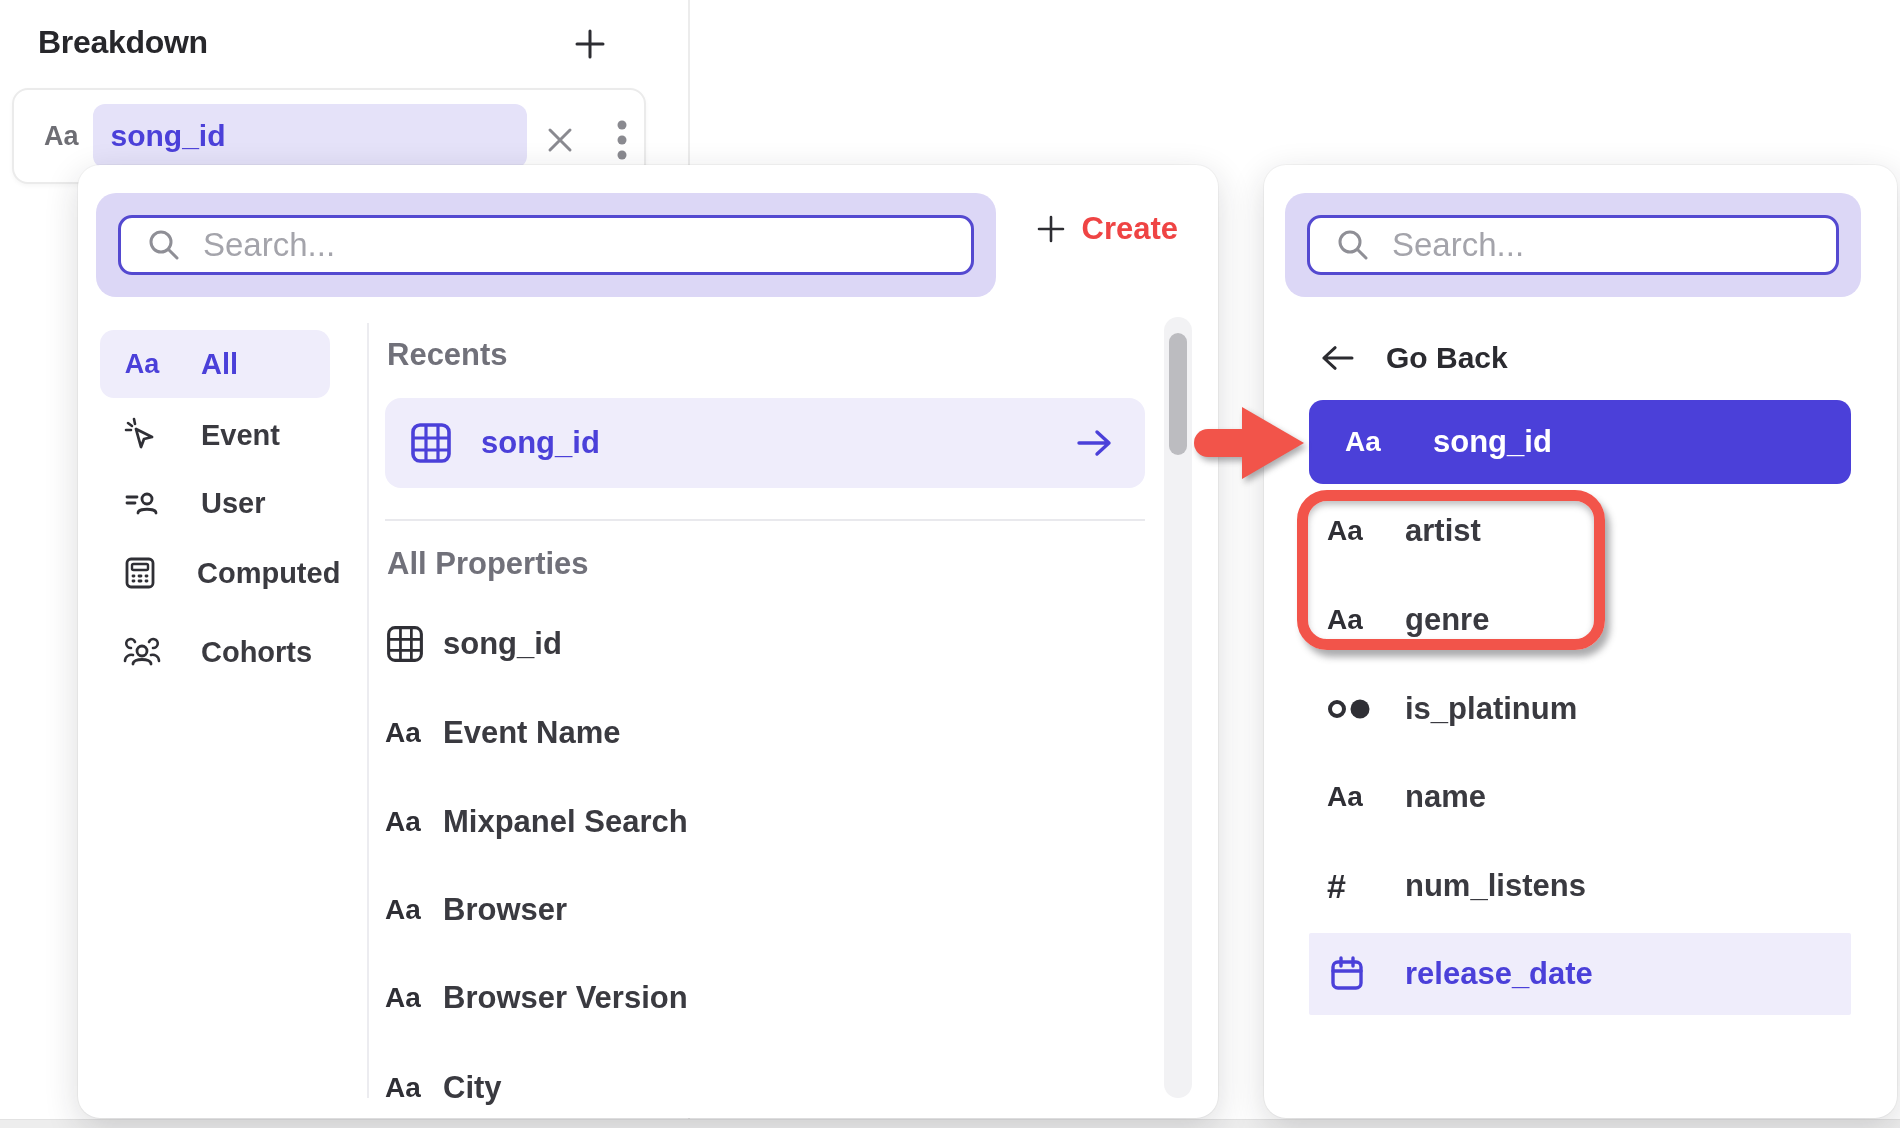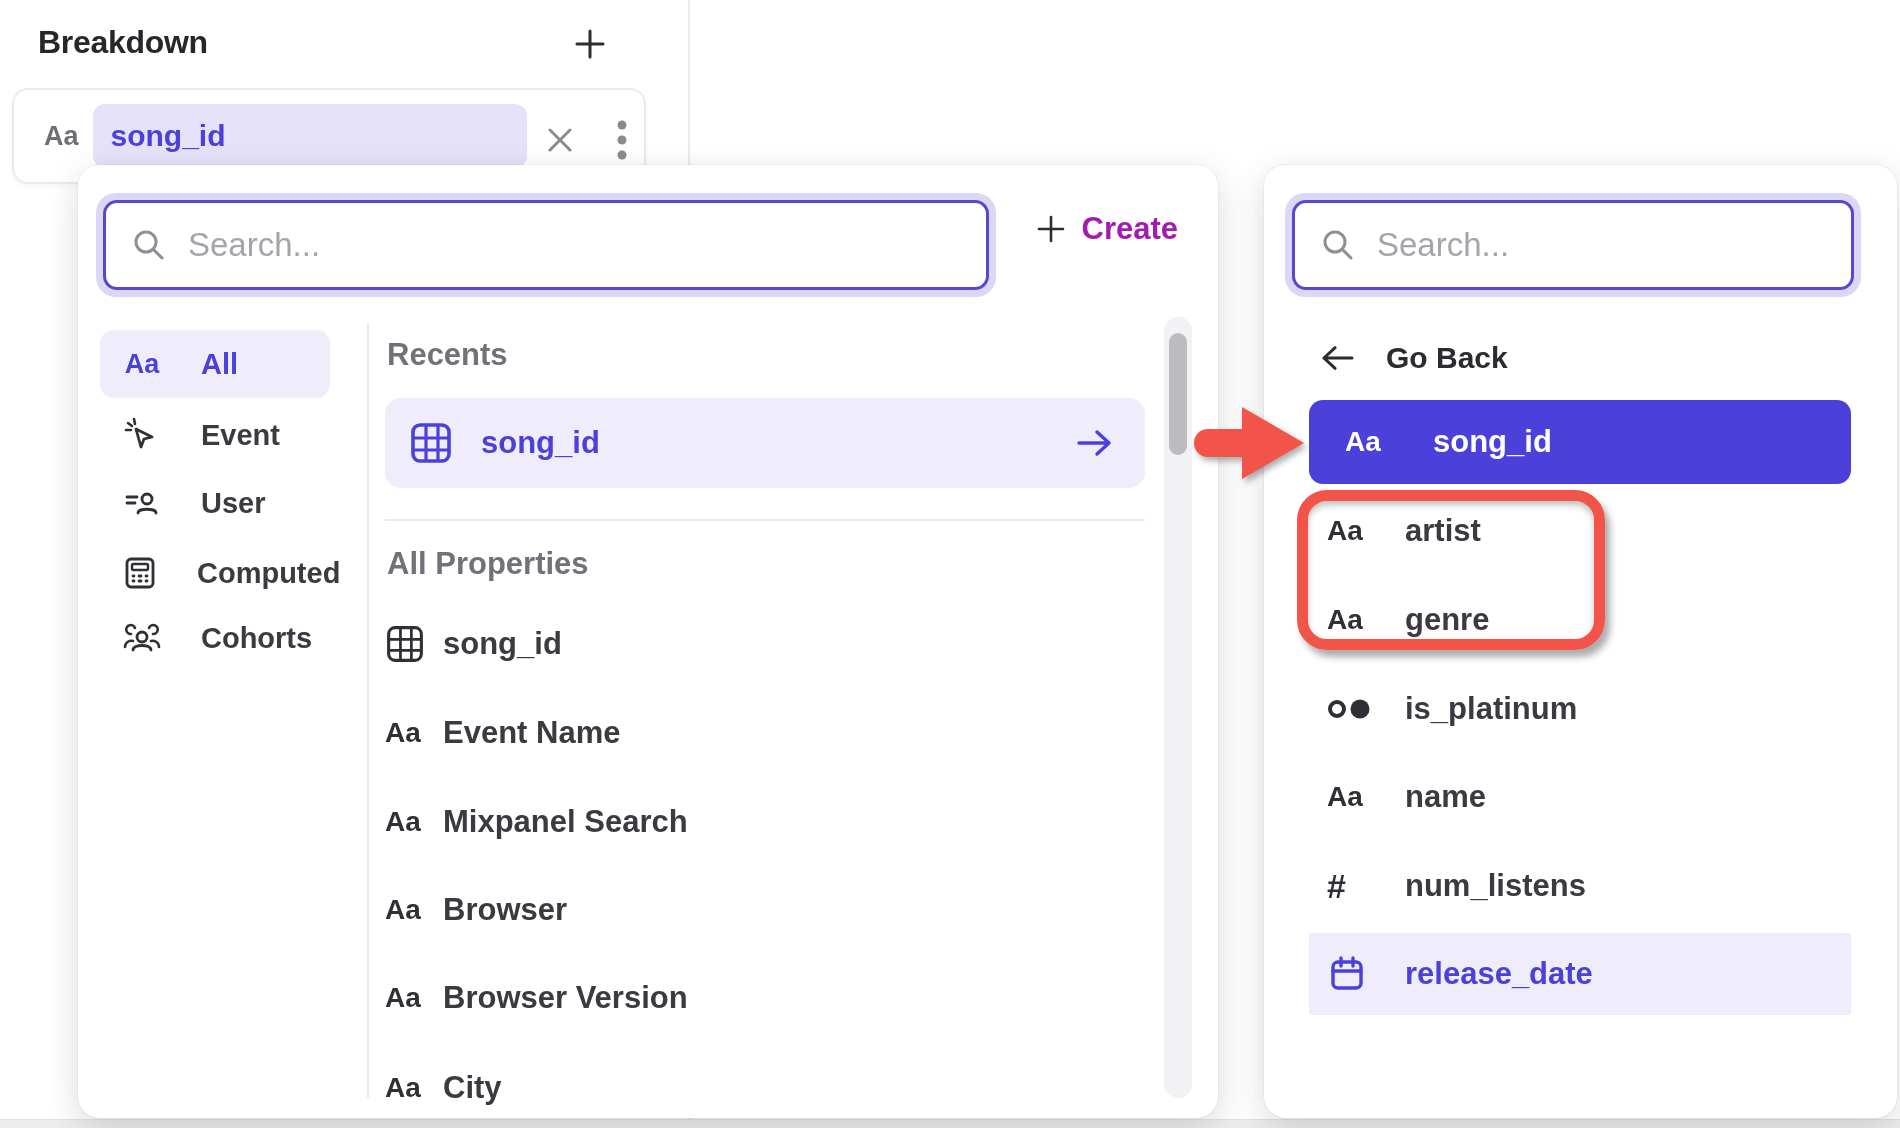--- a/index.html
+++ b/index.html
@@ -20,27 +20,27 @@
   .chip-pill { margin-left:14px; width:434px; height:64px; background:#e5e2f9; border-radius:12px; display:flex; align-items:center; padding-left:18px; }
   .chip-pill span { font-size:30px; font-weight:700; color:#4b40d9; }
   .chip-x { position:absolute; left:524px; top:28px; width:44px; height:44px; display:flex; align-items:center; justify-content:center; cursor:pointer; }
   .chip-kebab { position:absolute; left:586px; top:28px; width:44px; height:44px; display:flex; align-items:center; justify-content:center; cursor:pointer; }
 
   
   .popover { position:absolute; top:165px; background:#fff; border-radius:22px; box-shadow:0 10px 34px rgba(30,30,40,.16), 0 0 0 1px rgba(0,0,0,.035); }
   .popover.left  { left:78px;  width:1140px; height:953px; }
   .popover.right { left:1264px; width:633px;  height:953px; }
 
-  .search-ring { position:absolute; background:#dcd7f6; border-radius:20px; padding:7px; }
+  .search-ring { position:absolute; background:#dcd7f6; border-radius:20px; padding:22px; }
   .search-box { width:100%; height:100%; background:#fff; border:3px solid #5449d0; border-radius:14px; display:flex; align-items:center; padding-left:26px; gap:22px; }
   .search-box input { border:none; outline:none; flex:1; font-size:33px; color:#3c3c42; font-family:"Liberation Sans", sans-serif; background:transparent; }
   .search-box input::placeholder { color:#a4a4ab; }
 
   .create-btn { position:absolute; right:40px; top:46px; display:flex; align-items:center; gap:16px; cursor:pointer; }
-  .create-btn .lbl { font-size:31px; font-weight:600; color:#a21caf; }
+  .create-btn .lbl { font-size:31px; font-weight:600; color:#ef4444; }
 
   
   .sidebar-item { position:absolute; left:22px; width:230px; height:68px; display:flex; align-items:center; gap:26px; padding-left:22px; border-radius:14px; cursor:pointer; }
   .sidebar-item.selected { background:#efedfb; }
   .sidebar-item .s-ic { width:40px; display:flex; justify-content:center; font-size:27px; font-weight:700; color:#35353b; }
   .sidebar-item .s-lbl { font-size:29px; font-weight:600; color:#3a3a40;margin-left:13px; }
   .sidebar-item.selected .s-ic, .sidebar-item.selected .s-lbl { color:#4b40d9; }
   .side-divider { position:absolute; left:289px; top:158px; width:2px; height:775px; background:#ececf0; }
 
   
@@ -148,21 +148,21 @@
     <div class="sidebar-item" style="top:374px;text-align:center;">
       <span class="s-ic">
         <svg width="36" height="36" viewBox="0 0 36 36" fill="none">
           <rect x="5" y="4" width="26" height="28" rx="4" stroke="#2f2f35" stroke-width="2.8"></rect>
           <rect x="10" y="9" width="16" height="6" rx="1.5" stroke="#2f2f35" stroke-width="2.4"></rect>
           <path d="M11 21 H12 M17 21 H19 M24 21 H25 M11 26 H12 M17 26 H19 M24 26 H25" stroke="#2f2f35" stroke-width="2.8" stroke-linecap="round"></path>
         </svg>
       </span>
       <span class="s-lbl">Computed</span>
     </div>
-    <div class="sidebar-item" style="top:439px;">
+    <div class="sidebar-item" style="top:453px;">
       <span class="s-ic">
         <svg width="38" height="36" viewBox="0 0 38 36" fill="none">
           <circle cx="19" cy="17" r="5" stroke="#2f2f35" stroke-width="2.8"></circle>
           <path d="M10 30 C10 24 28 24 28 30" stroke="#2f2f35" stroke-width="2.8" stroke-linecap="round"></path>
           <path d="M8 14 a4.5 4.5 0 1 1 4 -6 M2 27 c0 -5 5 -7 8 -6" stroke="#2f2f35" stroke-width="2.6" stroke-linecap="round"></path>
           <path d="M30 14 a4.5 4.5 0 1 0 -4 -6 M36 27 c0 -5 -5 -7 -8 -6" stroke="#2f2f35" stroke-width="2.6" stroke-linecap="round"></path>
         </svg>
       </span>
       <span class="s-lbl">Cohorts</span>
     </div>

